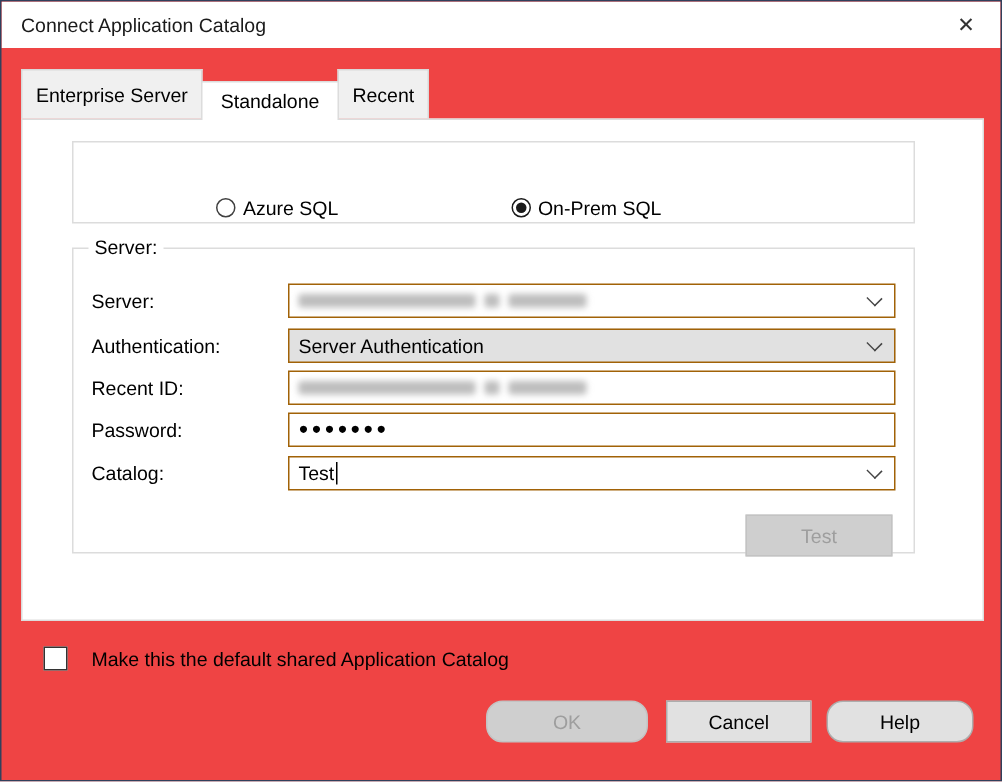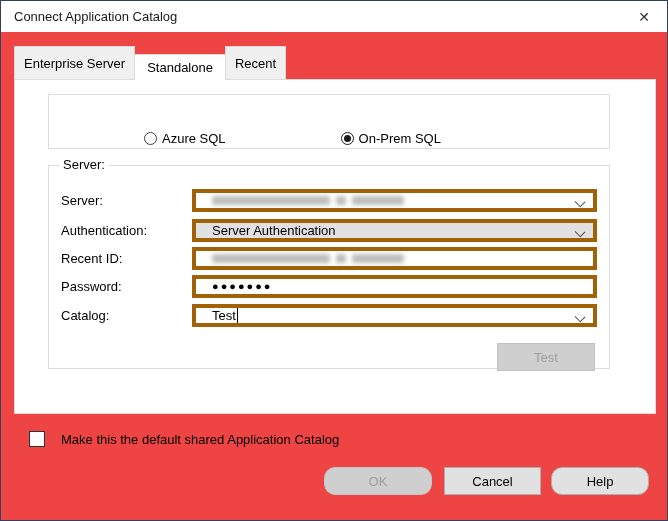--- a/index.html
+++ b/index.html
@@ -141,24 +141,24 @@
     height: 23px;
     line-height: 23px;
     text-align: center;
   }
   .field {
     position: absolute;
     left: 143px;
     width: 405px;
     height: 23px;
     background: #ffffff;
-    border: 4px solid #a16207;
-    display: flex;
-    align-items: center;
-    padding: 0 16px;
+    border: 1px solid #a16207;
+    display: flex;
+    align-items: center;
+    padding: 0 6px;
     overflow: hidden;
   }
   .field.combo { padding-right: 26px; }
   .field.dropdown-gray { background: #e1e1e1; }
   .chevron {
     position: absolute;
     right: 9px;
     top: 7px;
     width: 8px; height: 8px;
     border-right: 1px solid #444;

